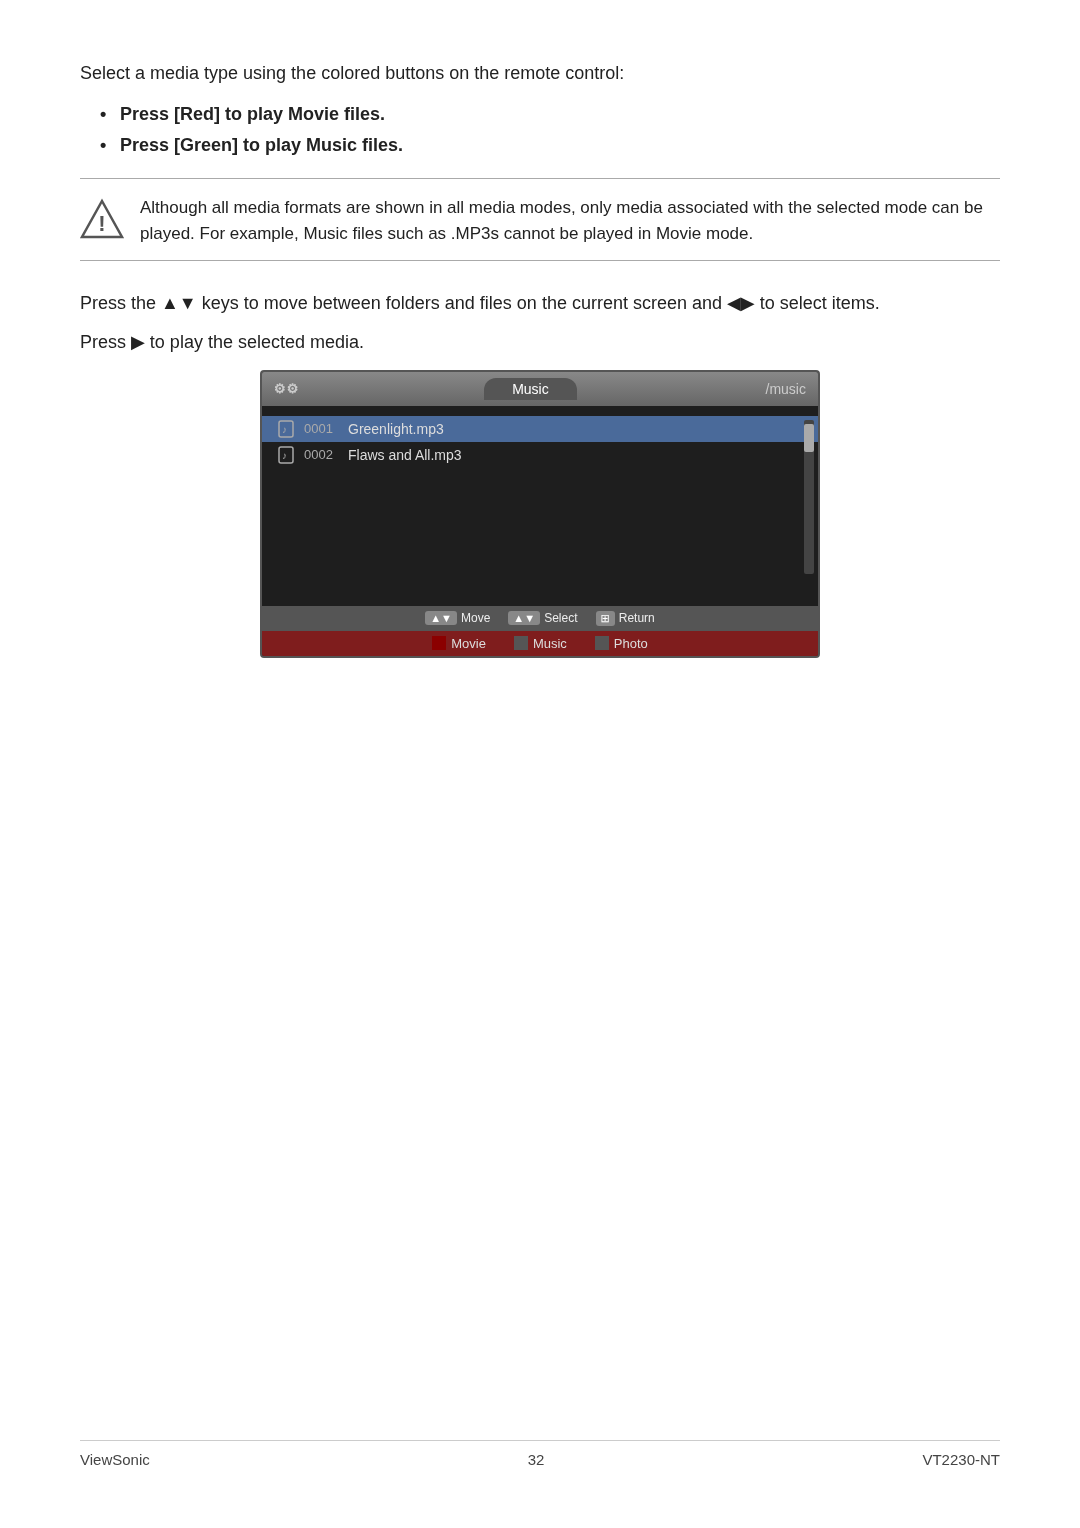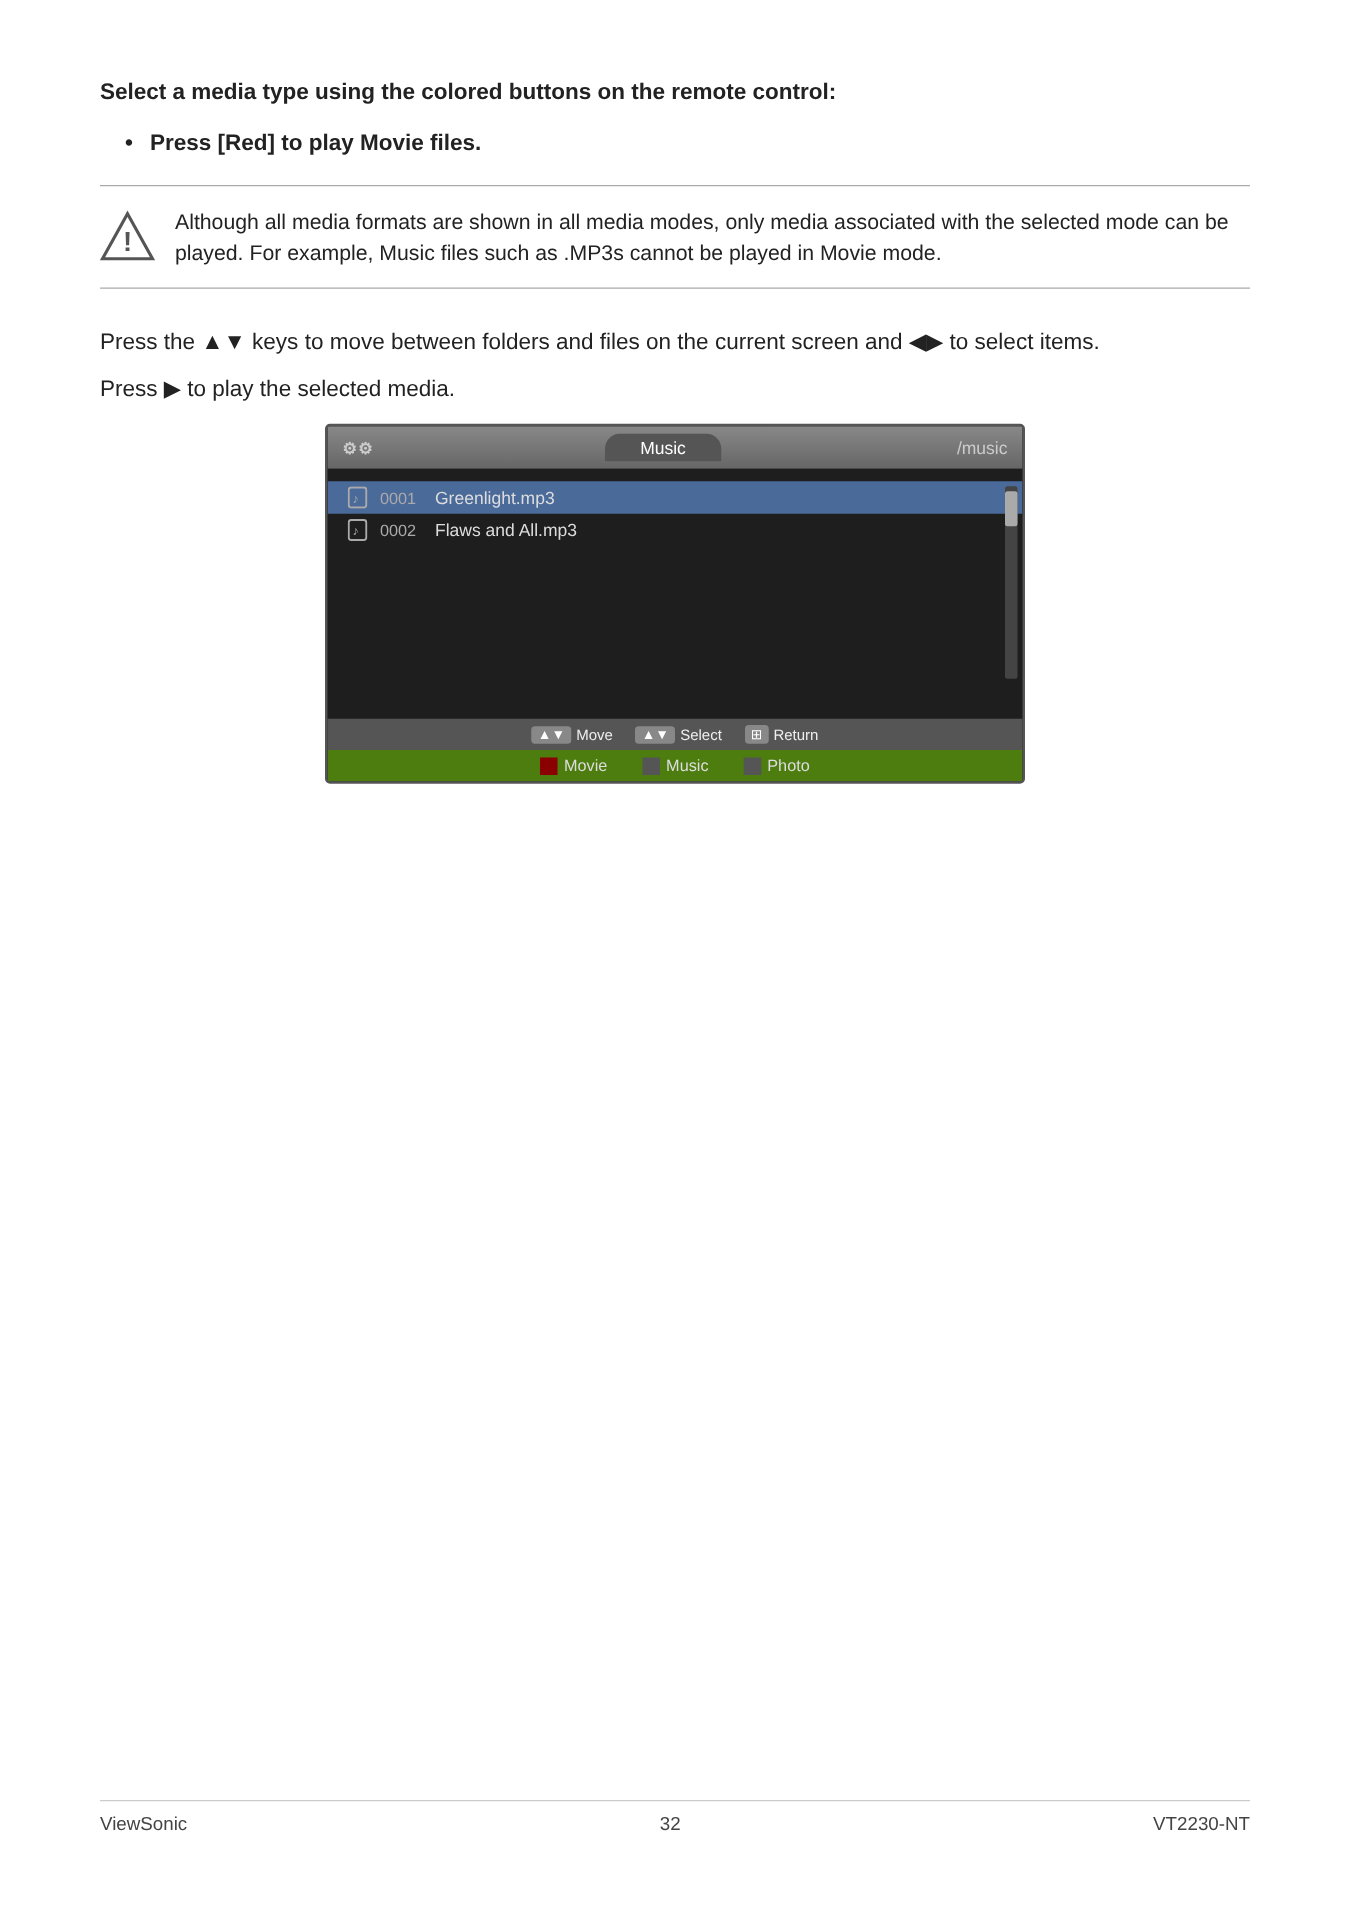--- a/index.html
+++ b/index.html
@@ -18,21 +18,20 @@
       display: flex;
       flex-direction: column;
     }
     .content {
       flex: 1;
     }
     .intro-text {
       margin-bottom: 12px;
       font-size: 18px;
       line-height: 1.5;
-      font-weight: bold;
     }
     .bullet-list {
       list-style: none;
       margin-left: 20px;
       margin-bottom: 18px;
     }
     .bullet-list li {
       font-size: 18px;
       line-height: 1.7;
       position: relative;
@@ -181,21 +180,21 @@
       font-size: 12px;
     }
     .footer-btn {
       background: #888;
       border-radius: 3px;
       padding: 1px 5px;
       font-size: 11px;
       color: #fff;
     }
     .screen-color-bar {
-      background: #4d7c0f;
+      background: #7f1d1d;
       display: flex;
       align-items: center;
       padding: 5px 12px;
       gap: 28px;
       justify-content: center;
     }
     .color-item {
       display: flex;
       align-items: center;
       gap: 5px;
@@ -222,20 +221,21 @@
 </head>
 <body>
 
 <div class="page">
   <div class="content">
 
     <p class="intro-text">Select a media type using the colored buttons on the remote control:</p>
 
     <ul class="bullet-list">
       <li>Press [Red] to play Movie files.</li>
+      <li>Press [Green] to play Music files.</li>
     </ul>
 
     <hr class="divider">
 
     <div class="warning-box">
       <div class="warning-icon">
         <svg viewBox="0 0 44 44" width="44" height="44">
           <polygon points="22,4 42,40 2,40" fill="none" stroke="#555" stroke-width="2.5"></polygon>
           <text x="22" y="34" text-anchor="middle" font-size="22" fill="#555" font-weight="bold">!</text>
         </svg>

